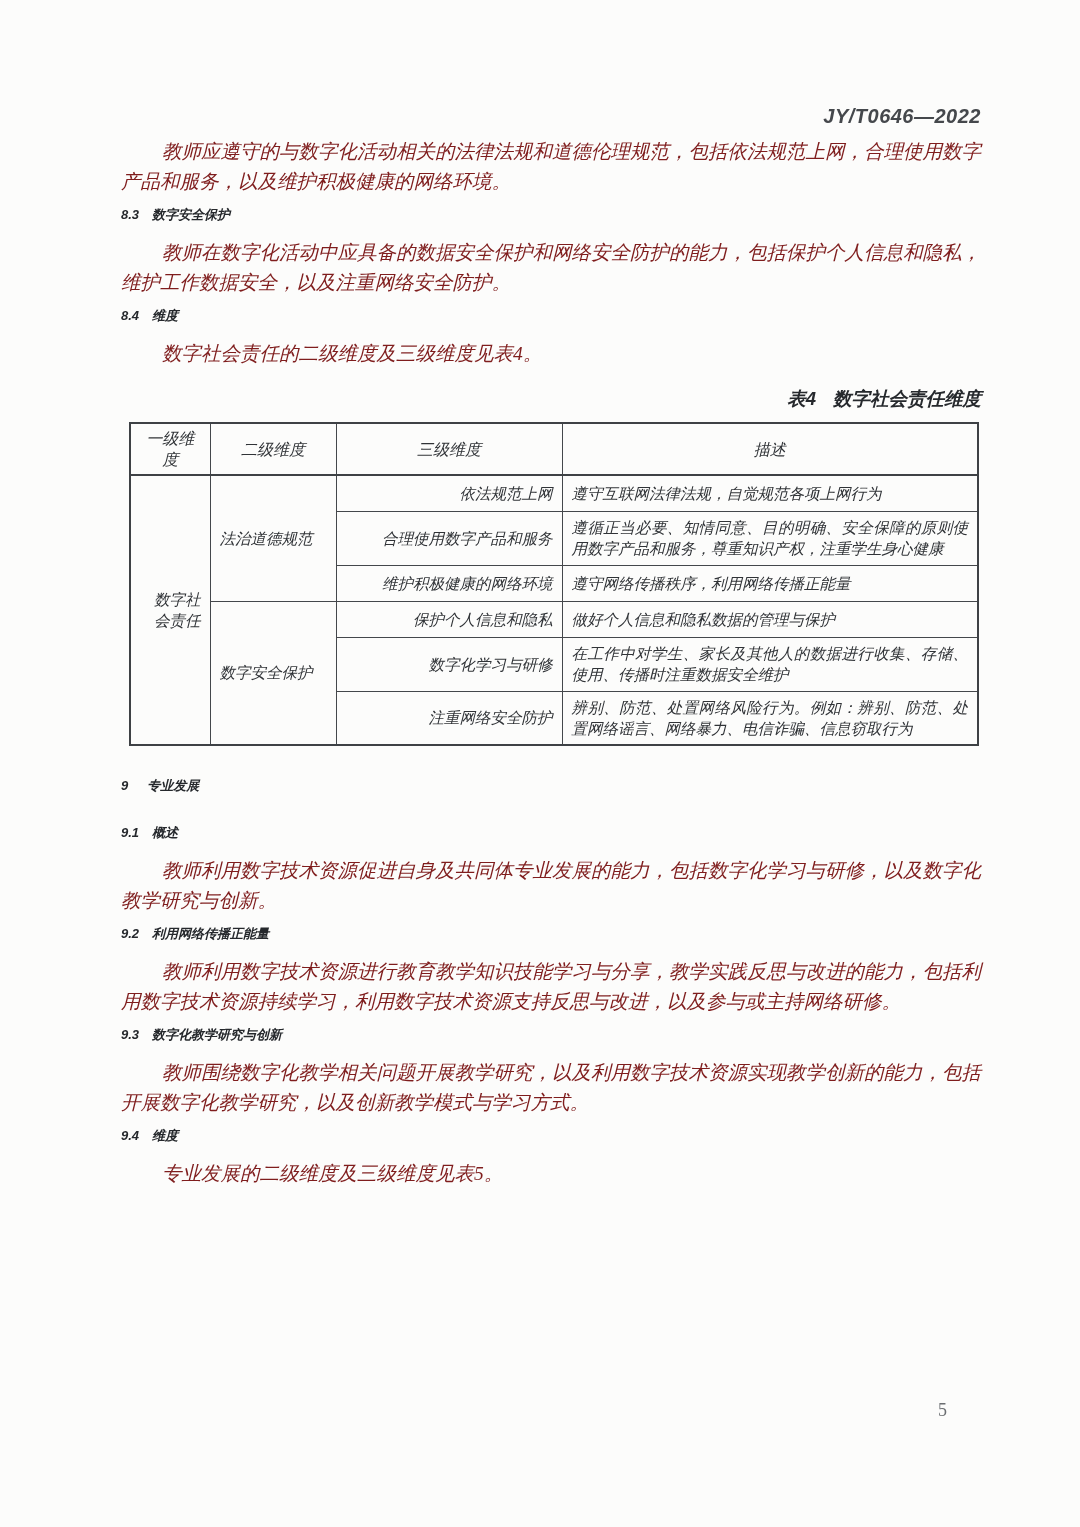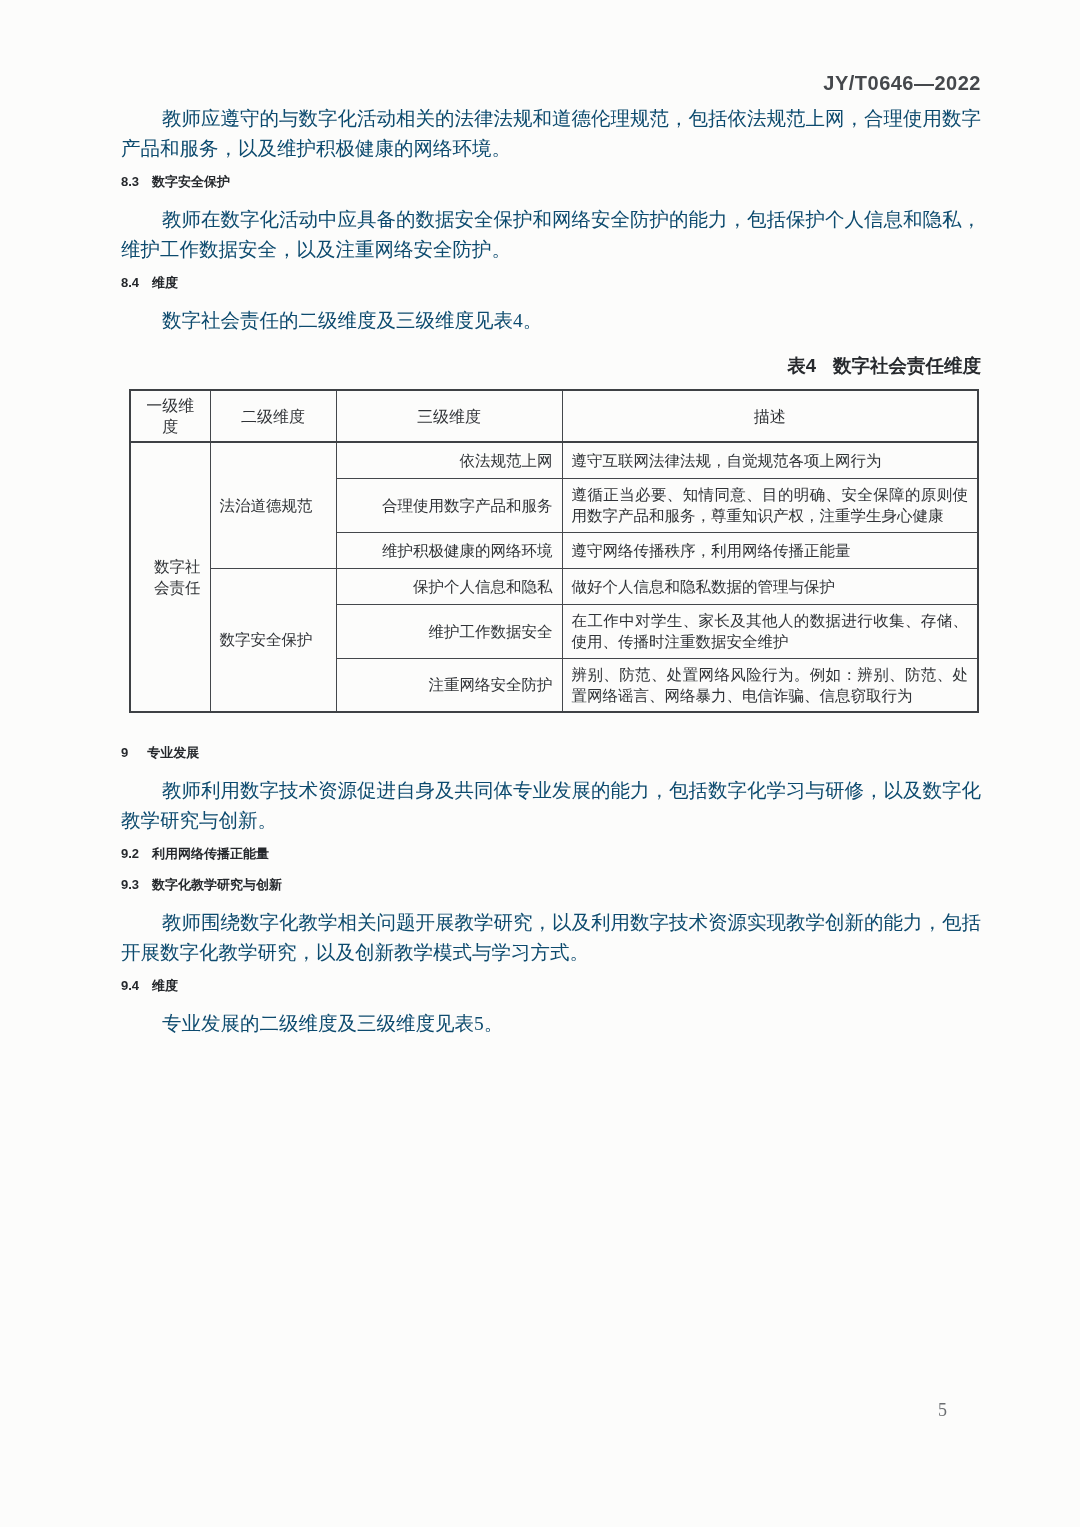--- a/index.html
+++ b/index.html
@@ -3,29 +3,29 @@
 <meta charset="utf-8">
 <style>
   html,body{margin:0;padding:0;background:#e9e9e7;}
   .page{
     width:1080px;height:1527px;background:#fcfcfb;position:relative;
     margin:0 auto;overflow:hidden;
     font-family:"Liberation Serif","DejaVu Serif",serif;
     color:#35383c;
     box-shadow:0 0 6px rgba(0,0,0,.15);
   }
-  .content{position:absolute;left:121px;top:0;width:860px;padding-top:72px;}
+  .content{position:absolute;left:121px;top:9px;width:860px;padding-top:96px;font-style:italic;}
   .header-code{
     text-align:right;font-family:"Liberation Sans","DejaVu Sans",sans-serif;
     font-weight:bold;font-size:20px;line-height:22px;color:#45484c;
     letter-spacing:.5px;
   }
   p.para{
     margin:10px 0 0;text-indent:41px;font-size:19.5px;line-height:30px;
-    text-align:justify;color:#0c4a6e;
+    text-align:justify;color:#7f1d1d;
   }
   h3.sec{
     margin:4px 0 0;font-family:"Liberation Sans","DejaVu Sans",sans-serif;
     font-weight:bold;font-size:13px;line-height:27px;color:#25282c;
   }
   h3.sec .sec-title{margin-left:13px;}
   h3.sec.chapter{margin-top:26px;}
   h3.sec.chapter .sec-title{margin-left:19px;}
   .caption{
     margin:16px 0 0;text-align:right;font-family:"Liberation Sans","DejaVu Sans",sans-serif;
@@ -113,39 +113,43 @@
         <tr class="r-single">
           <td class="lvl3">维护积极健康的网络环境</td>
           <td class="desc">遵守网络传播秩序，利用网络传播正能量</td>
         </tr>
         <tr class="r-single">
           <td class="lvl2" rowspan="3">数字安全保护</td>
           <td class="lvl3">保护个人信息和隐私</td>
           <td class="desc">做好个人信息和隐私数据的管理与保护</td>
         </tr>
         <tr class="r-double">
-          <td class="lvl3">维护工作数据安全</td>
+          <td class="lvl3">数字化学习与研修</td>
           <td class="desc">在工作中对学生、家长及其他人的数据进行收集、存储、使用、传播时注重数据安全维护</td>
         </tr>
         <tr class="r-double">
           <td class="lvl3">注重网络安全防护</td>
           <td class="desc">辨别、防范、处置网络风险行为。例如：辨别、防范、处置网络谣言、网络暴力、电信诈骗、信息窃取行为</td>
         </tr>
       </tbody>
     </table>
 
     <h3 class="sec chapter">
       <span class="sec-num">9</span><span class="sec-title">专业发展</span>
     </h3>
 
+    <h3 class="sec" style="margin-top:20px;">
+      <span class="sec-num">9.1</span><span class="sec-title">概述</span>
+    </h3>
     <p class="para">教师利用数字技术资源促进自身及共同体专业发展的能力，包括数字化学习与研修，以及数字化教学研究与创新。</p>
 
     <h3 class="sec">
       <span class="sec-num">9.2</span><span class="sec-title">利用网络传播正能量</span>
     </h3>
+    <p class="para">教师利用数字技术资源进行教育教学知识技能学习与分享，教学实践反思与改进的能力，包括利用数字技术资源持续学习，利用数字技术资源支持反思与改进，以及参与或主持网络研修。</p>
 
     <h3 class="sec">
       <span class="sec-num">9.3</span><span class="sec-title">数字化教学研究与创新</span>
     </h3>
     <p class="para">教师围绕数字化教学相关问题开展教学研究，以及利用数字技术资源实现教学创新的能力，包括开展数字化教学研究，以及创新教学模式与学习方式。</p>
 
     <h3 class="sec">
       <span class="sec-num">9.4</span><span class="sec-title">维度</span>
     </h3>
     <p class="para">专业发展的二级维度及三级维度见表5。</p>

